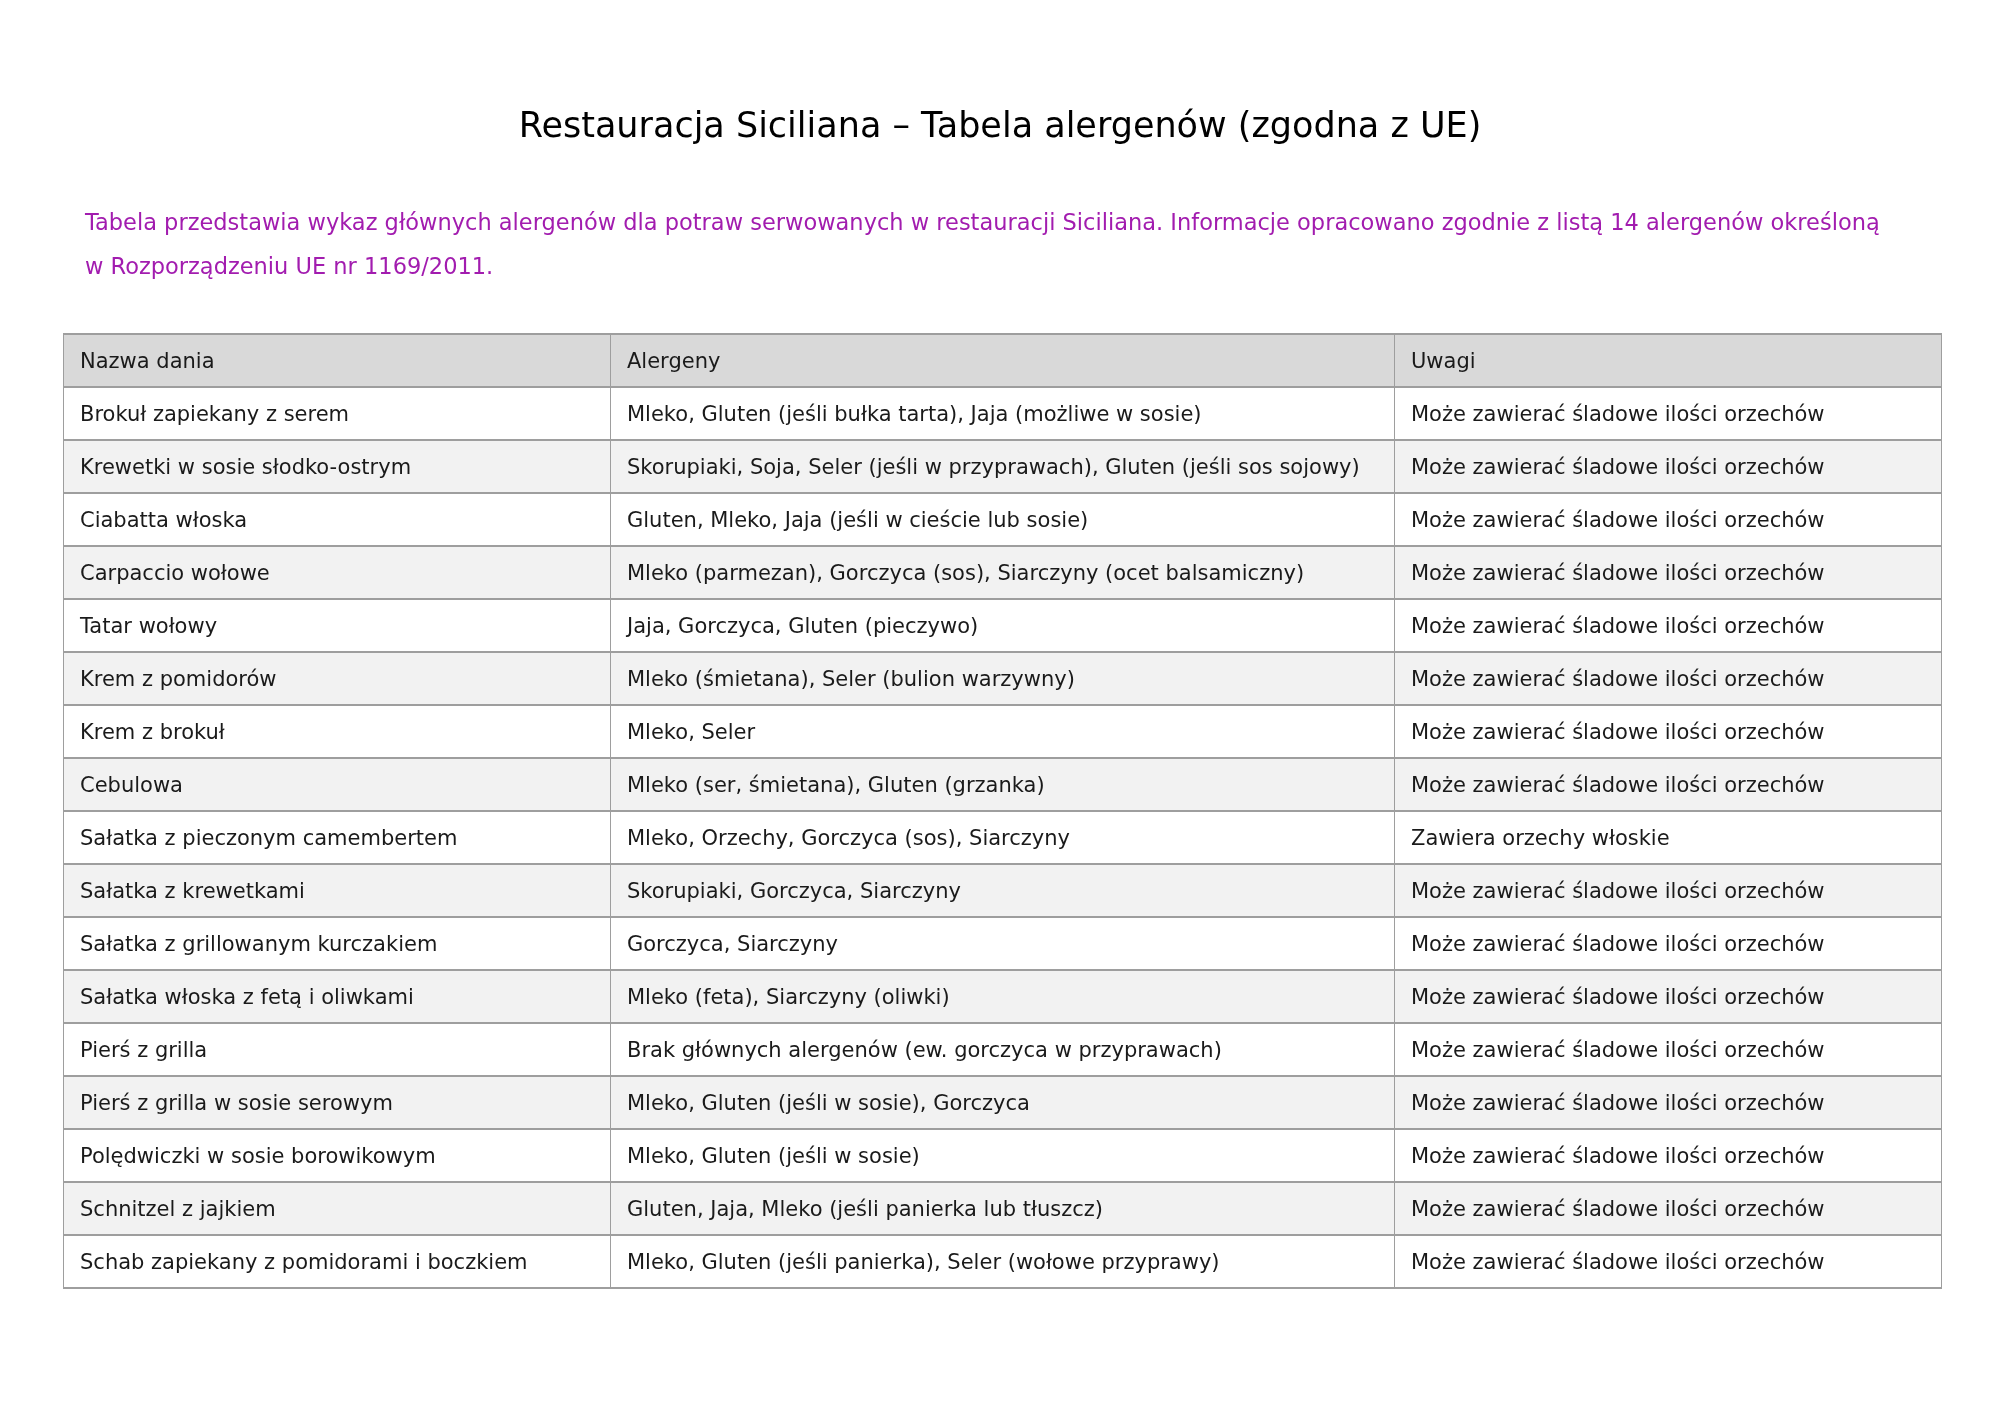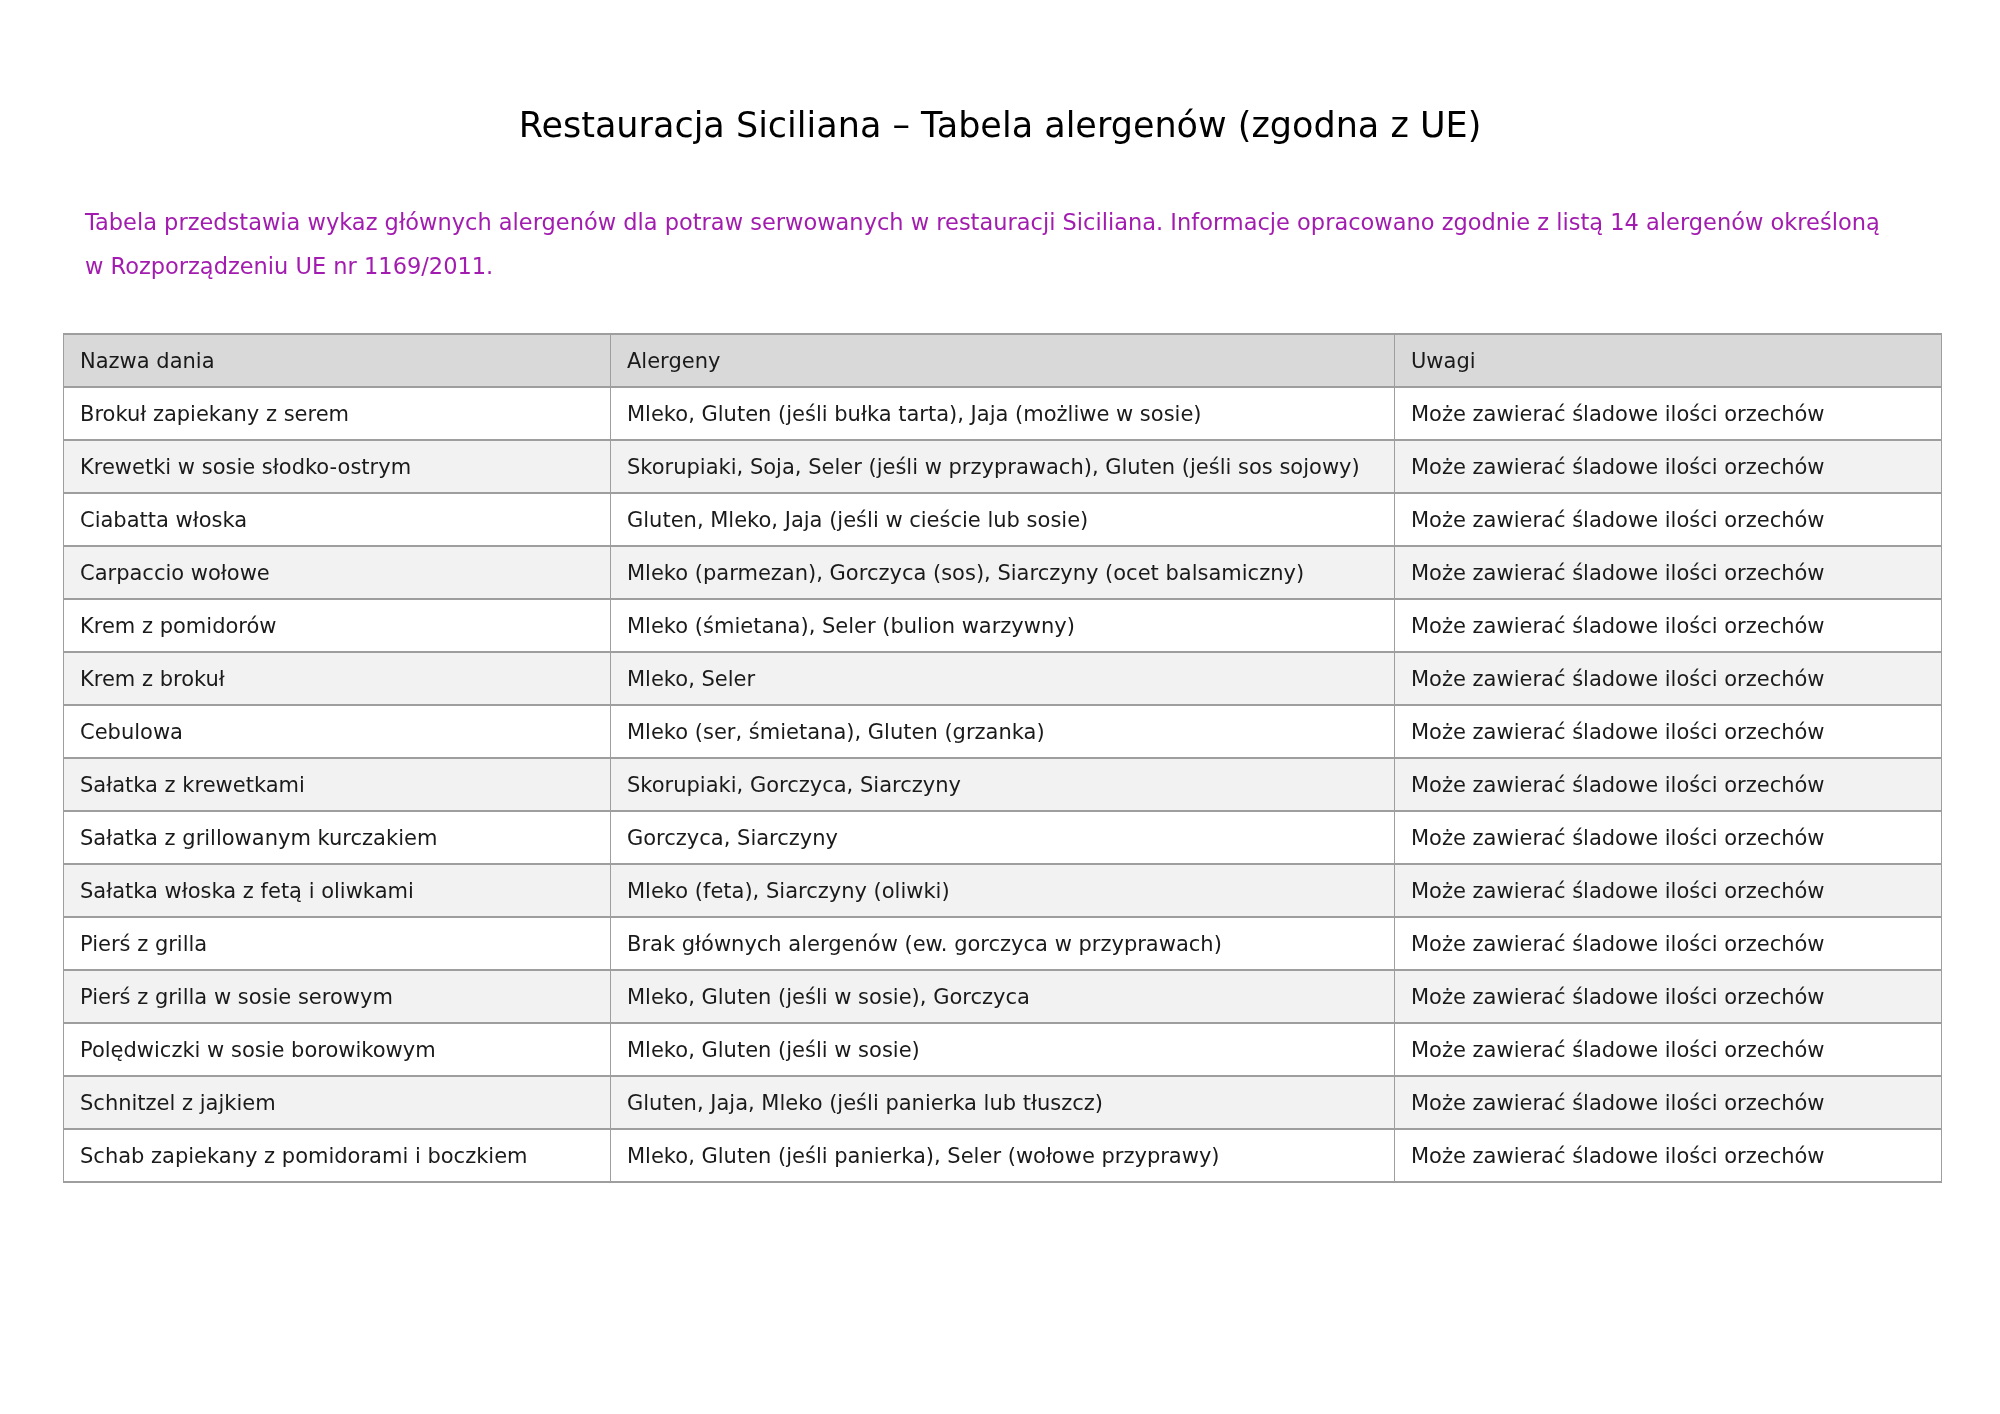--- a/index.html
+++ b/index.html
@@ -101,33 +101,43 @@
           <td>Ciabatta włoska</td>
           <td>Gluten, Mleko, Jaja (jeśli w cieście lub sosie)</td>
           <td>Może zawierać śladowe ilości orzechów</td>
         </tr>
         <tr>
           <td>Carpaccio wołowe</td>
           <td>Mleko (parmezan), Gorczyca (sos), Siarczyny (ocet balsamiczny)</td>
           <td>Może zawierać śladowe ilości orzechów</td>
         </tr>
         <tr>
+          <td>Tatar wołowy</td>
+          <td>Jaja, Gorczyca, Gluten (pieczywo)</td>
+          <td>Może zawierać śladowe ilości orzechów</td>
+        </tr>
+        <tr>
           <td>Krem z pomidorów</td>
           <td>Mleko (śmietana), Seler (bulion warzywny)</td>
           <td>Może zawierać śladowe ilości orzechów</td>
         </tr>
         <tr>
           <td>Krem z brokuł</td>
           <td>Mleko, Seler</td>
           <td>Może zawierać śladowe ilości orzechów</td>
         </tr>
         <tr>
           <td>Cebulowa</td>
           <td>Mleko (ser, śmietana), Gluten (grzanka)</td>
           <td>Może zawierać śladowe ilości orzechów</td>
+        </tr>
+        <tr>
+          <td>Sałatka z pieczonym camembertem</td>
+          <td>Mleko, Orzechy, Gorczyca (sos), Siarczyny</td>
+          <td>Zawiera orzechy włoskie</td>
         </tr>
         <tr>
           <td>Sałatka z krewetkami</td>
           <td>Skorupiaki, Gorczyca, Siarczyny</td>
           <td>Może zawierać śladowe ilości orzechów</td>
         </tr>
         <tr>
           <td>Sałatka z grillowanym kurczakiem</td>
           <td>Gorczyca, Siarczyny</td>
           <td>Może zawierać śladowe ilości orzechów</td>

